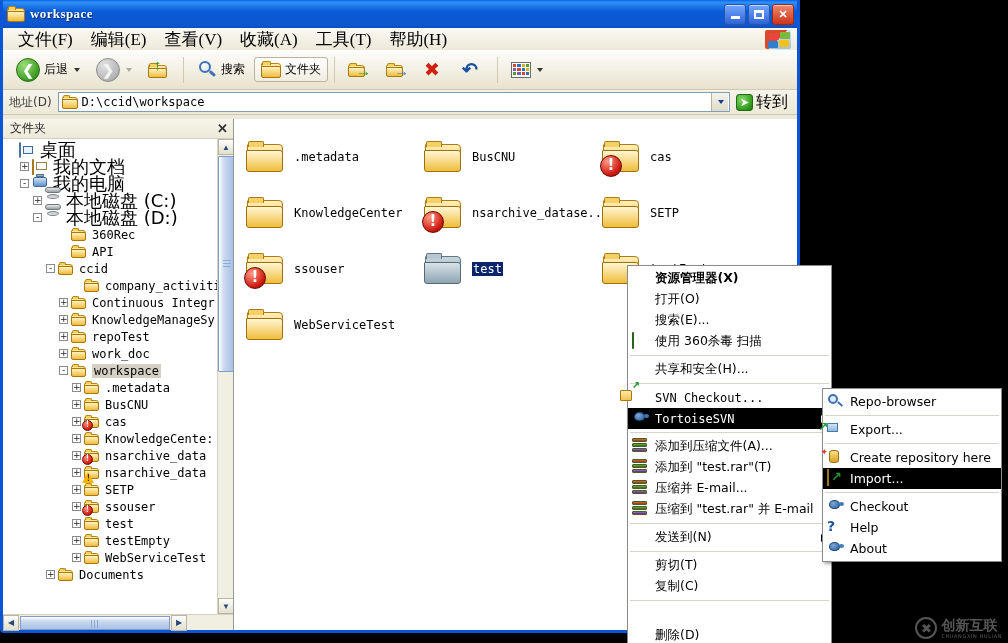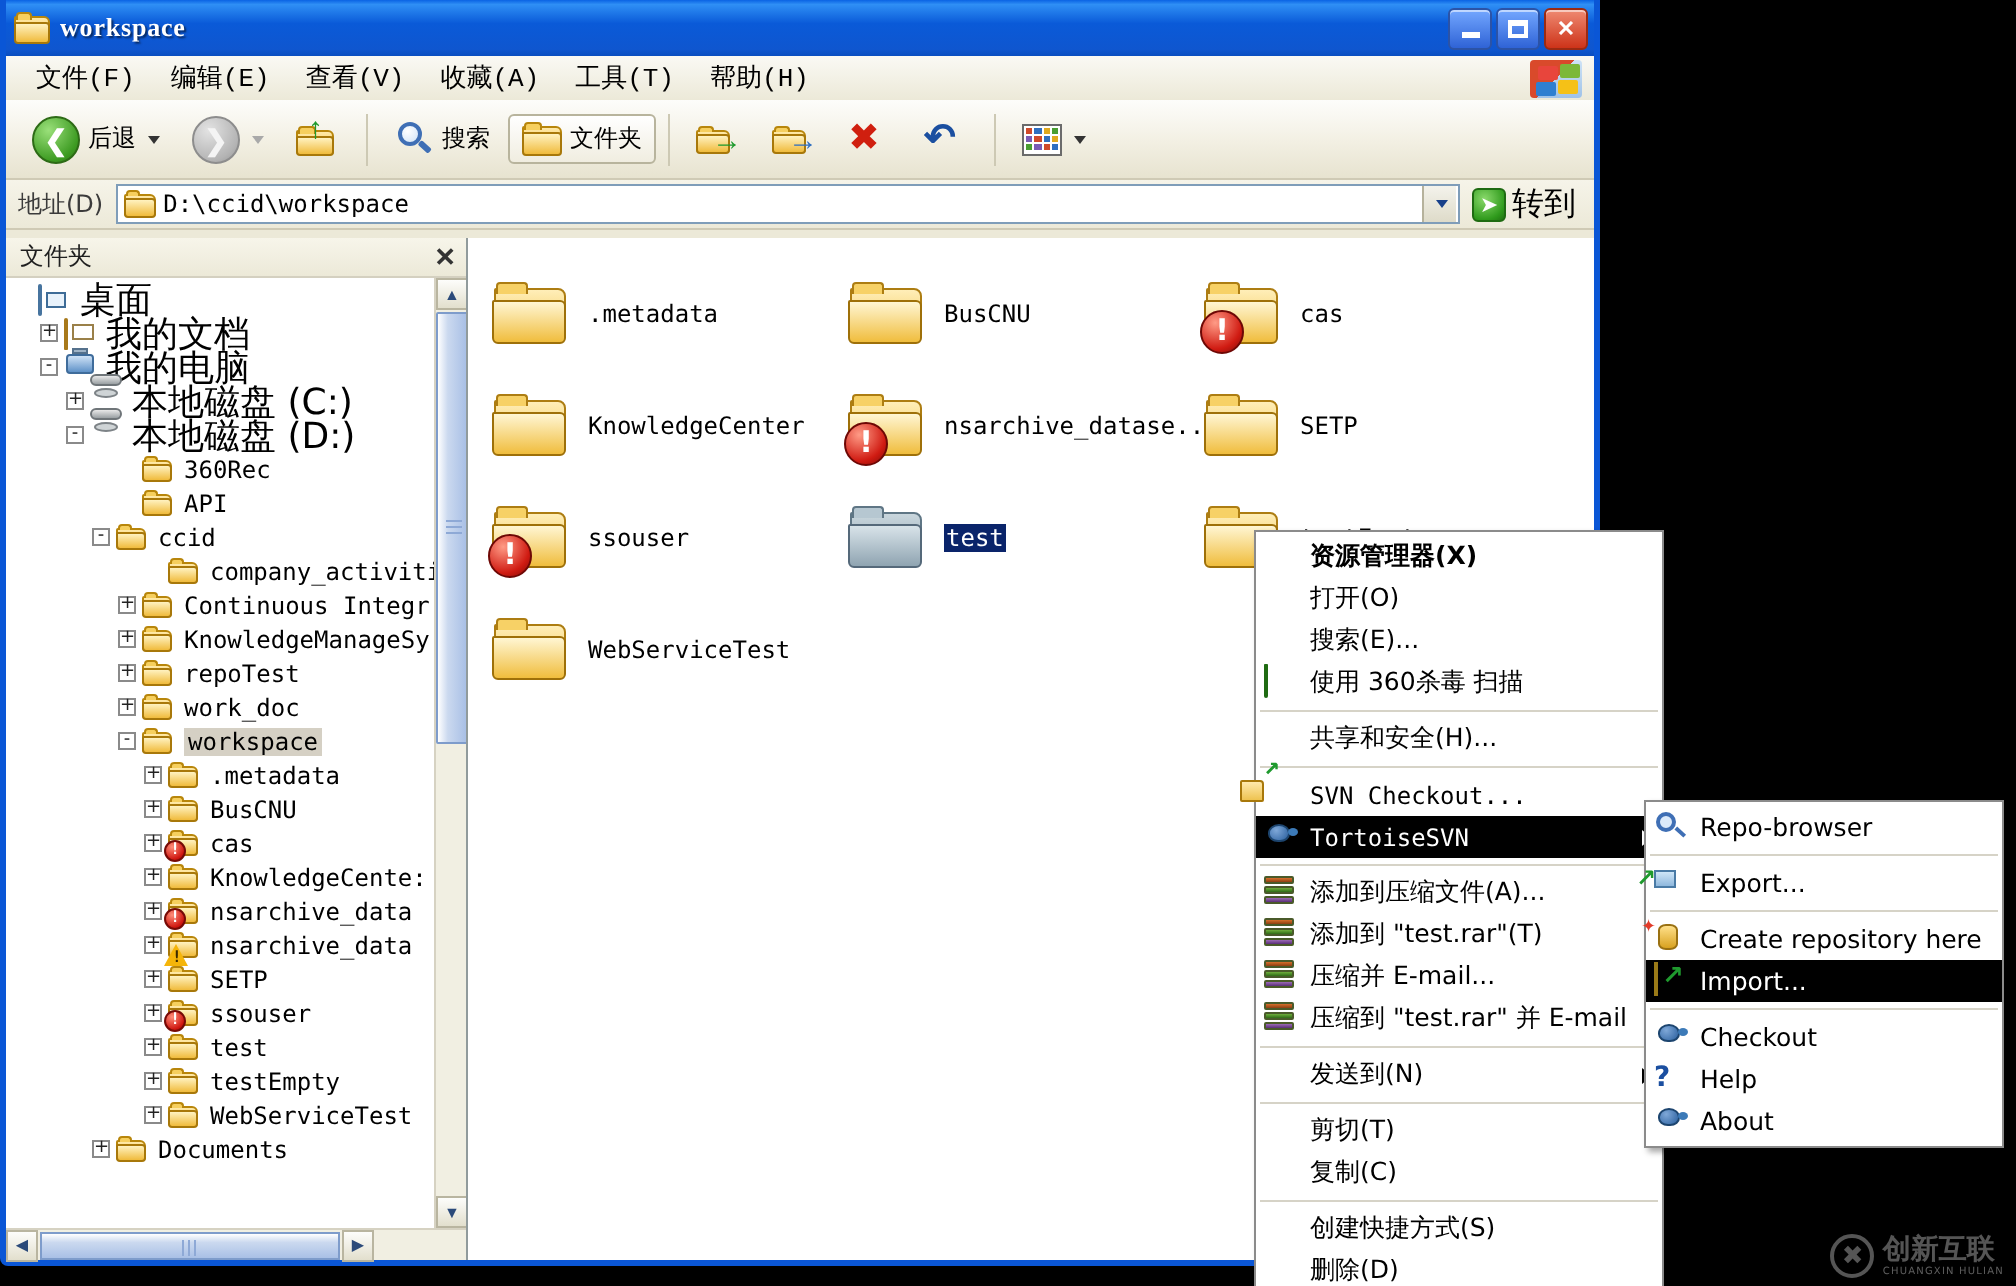--- a/index.html
+++ b/index.html
@@ -63,22 +63,22 @@
   .tb-close{background:linear-gradient(180deg,#ef8a72,#cd3319);border-color:#9b2a12;}
   .tb-min i{display:block;width:9px;height:3px;background:#fff;margin-top:6px;}
   .tb-max i{display:block;width:10px;height:9px;border:2px solid #fff;border-top-width:3px;}
   
   #menubar{
     height:22px; display:flex; align-items:center; padding-left:6px;
     background:linear-gradient(180deg,#faf9f4,#ece9d8);
     position:relative;
   }
   #menubar .mi{
-    padding:2px 9px; font-size:13px; color:#000; cursor:default;
-    font-family:Liberation Mono, monospace;
+    padding:2px 9px; font-size:17px; color:#000; cursor:default;
+    font-family:Liberation Serif, serif;
   }
   #win-flag{
     position:absolute; right:6px; top:2px; width:26px; height:19px;
     border-radius:2px;
     background:
       linear-gradient(135deg,#d94a2b 0 49%,transparent 49%),
       linear-gradient(180deg,#cfe3f6,#9fc2e8);
     overflow:hidden;
   }
   #win-flag .q{position:absolute;width:10px;height:7px;border-radius:1px;}
@@ -836,29 +836,28 @@
       <span class="ci"></span>
       <span class="ctext">剪切(T)</span>
     </div>
     <div class="ctxitem">
       <span class="ci"></span>
       <span class="ctext">复制(C)</span>
     </div>
     <div class="ctxsep"></div>
     <div class="ctxitem">
       <span class="ci"></span>
-      <span class="ctext">创建快捷方式(S)</span>
     </div>
     <div class="ctxitem">
       <span class="ci"></span>
       <span class="ctext">删除(D)</span>
     </div>
   </div>
 
-<div class="ctxmenu" id="ctx-sub" style="left:822px;top:400px;width:180px;">
+<div class="ctxmenu" id="ctx-sub" style="left:822px;top:388px;width:180px;">
     <div class="ctxitem">
       <span class="ci"><span class="repoico"><span class="lens"></span><span class="hnd"></span></span></span>
       <span class="ctext">Repo-browser</span>
     </div>
     <div class="ctxsep"></div>
     <div class="ctxitem">
       <span class="ci"><span class="expico"><span class="bx"></span><span class="ar">↗</span></span></span>
       <span class="ctext">Export...</span>
     </div>
     <div class="ctxsep"></div>

